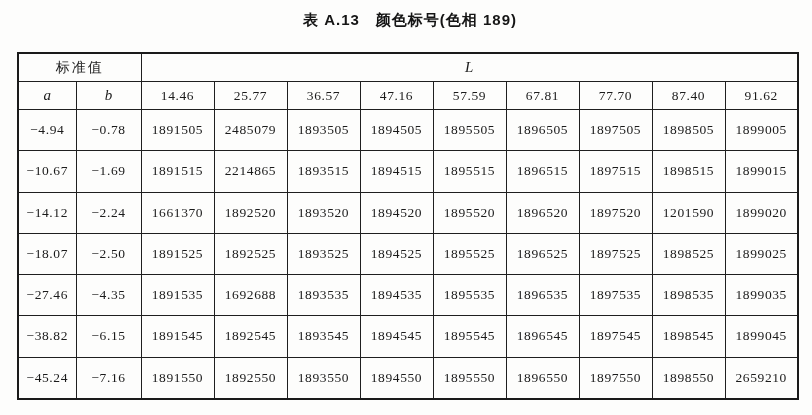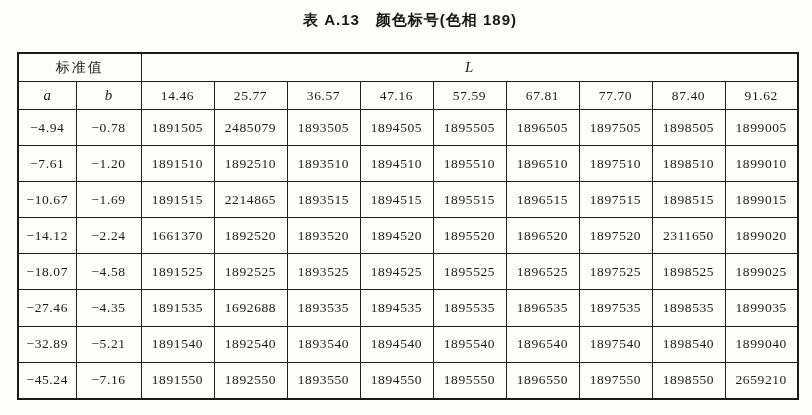--- a/index.html
+++ b/index.html
@@ -112,33 +112,20 @@
           <td class="num">2485079</td>
           <td class="num">1893505</td>
           <td class="num">1894505</td>
           <td class="num">1895505</td>
           <td class="num">1896505</td>
           <td class="num">1897505</td>
           <td class="num">1898505</td>
           <td class="num">1899005</td>
         </tr>
         <tr>
-          <td class="num">−7.61</td>
-          <td class="num">−1.20</td>
-          <td class="num">1891510</td>
-          <td class="num">1892510</td>
-          <td class="num">1893510</td>
-          <td class="num">1894510</td>
-          <td class="num">1895510</td>
-          <td class="num">1896510</td>
-          <td class="num">1897510</td>
-          <td class="num">1898510</td>
-          <td class="num">1899010</td>
-        </tr>
-        <tr>
           <td class="num">−10.67</td>
           <td class="num">−1.69</td>
           <td class="num">1891515</td>
           <td class="num">2214865</td>
           <td class="num">1893515</td>
           <td class="num">1894515</td>
           <td class="num">1895515</td>
           <td class="num">1896515</td>
           <td class="num">1897515</td>
           <td class="num">1898515</td>
@@ -147,26 +134,26 @@
         <tr>
           <td class="num">−14.12</td>
           <td class="num">−2.24</td>
           <td class="num">1661370</td>
           <td class="num">1892520</td>
           <td class="num">1893520</td>
           <td class="num">1894520</td>
           <td class="num">1895520</td>
           <td class="num">1896520</td>
           <td class="num">1897520</td>
-          <td class="num">2311650</td>
+          <td class="num">1201590</td>
           <td class="num">1899020</td>
         </tr>
         <tr>
           <td class="num">−18.07</td>
-          <td class="num">−4.58</td>
+          <td class="num">−2.50</td>
           <td class="num">1891525</td>
           <td class="num">1892525</td>
           <td class="num">1893525</td>
           <td class="num">1894525</td>
           <td class="num">1895525</td>
           <td class="num">1896525</td>
           <td class="num">1897525</td>
           <td class="num">1898525</td>
           <td class="num">1899025</td>
         </tr>
@@ -177,31 +164,31 @@
           <td class="num">1692688</td>
           <td class="num">1893535</td>
           <td class="num">1894535</td>
           <td class="num">1895535</td>
           <td class="num">1896535</td>
           <td class="num">1897535</td>
           <td class="num">1898535</td>
           <td class="num">1899035</td>
         </tr>
         <tr>
-          <td class="num">−32.89</td>
-          <td class="num">−5.21</td>
-          <td class="num">1891540</td>
-          <td class="num">1892540</td>
-          <td class="num">1893540</td>
-          <td class="num">1894540</td>
-          <td class="num">1895540</td>
-          <td class="num">1896540</td>
-          <td class="num">1897540</td>
-          <td class="num">1898540</td>
-          <td class="num">1899040</td>
+          <td class="num">−38.82</td>
+          <td class="num">−6.15</td>
+          <td class="num">1891545</td>
+          <td class="num">1892545</td>
+          <td class="num">1893545</td>
+          <td class="num">1894545</td>
+          <td class="num">1895545</td>
+          <td class="num">1896545</td>
+          <td class="num">1897545</td>
+          <td class="num">1898545</td>
+          <td class="num">1899045</td>
         </tr>
         <tr>
           <td class="num">−45.24</td>
           <td class="num">−7.16</td>
           <td class="num">1891550</td>
           <td class="num">1892550</td>
           <td class="num">1893550</td>
           <td class="num">1894550</td>
           <td class="num">1895550</td>
           <td class="num">1896550</td>

